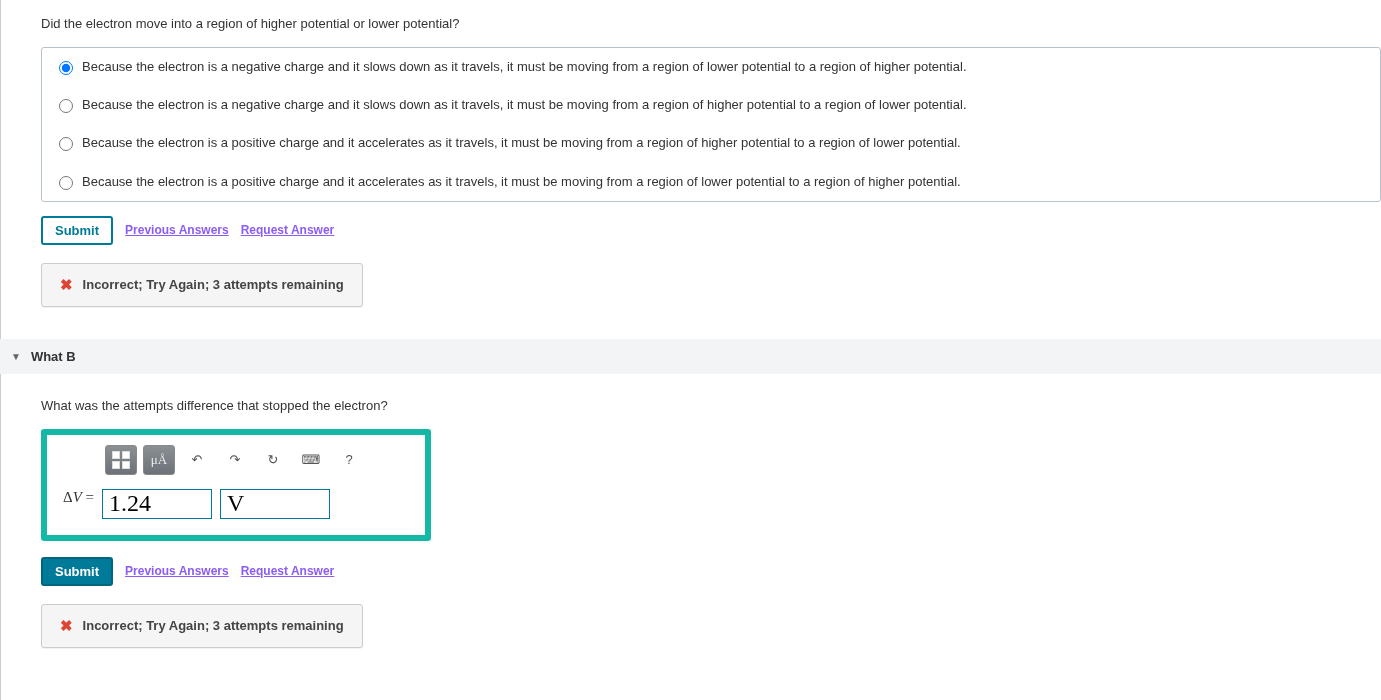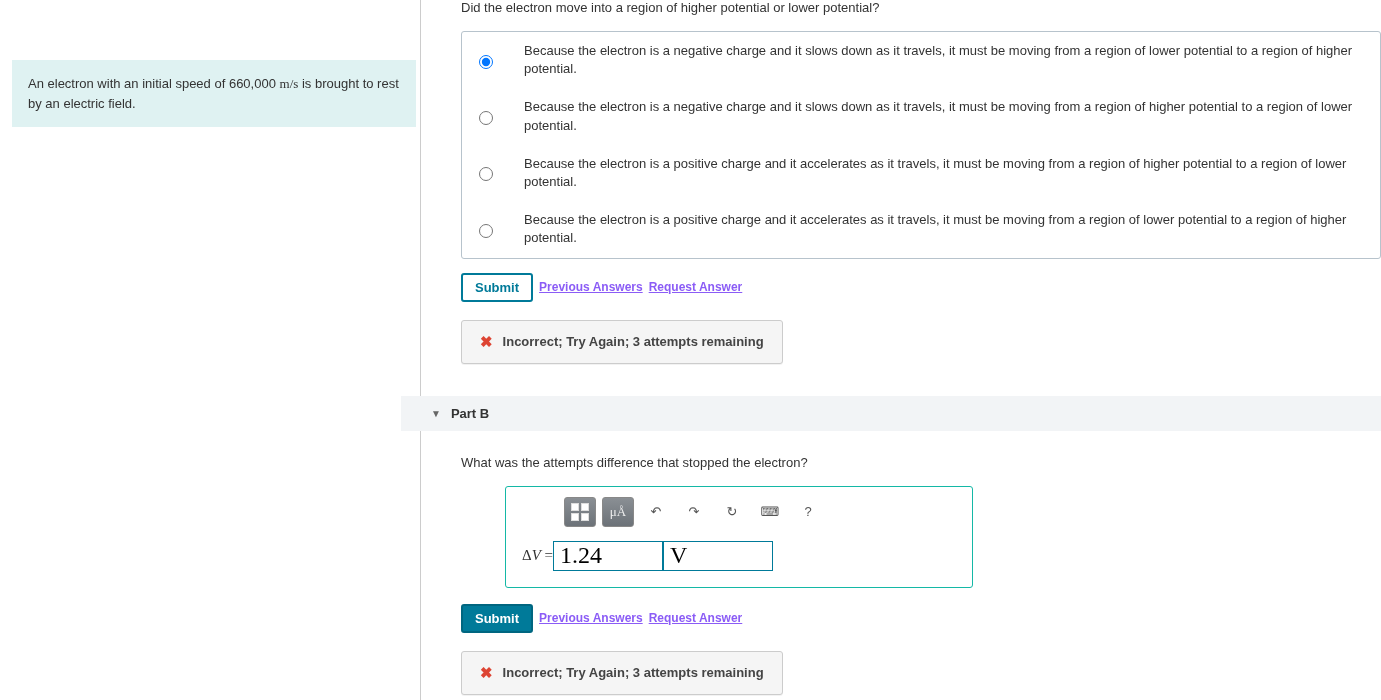--- a/index.html
+++ b/index.html
@@ -17,36 +17,35 @@
     padding: 14px 16px;
     line-height: 1.5;
     color: #333;
   }
   .prompt-box .unit-m { font-family: "Times New Roman", serif; }
   .divider {
     width: 1px;
     background: #ccc;
     margin: 0 10px 0 0;
   }
-  .right-col { flex: 1; padding-top: 0; }
+  .right-col { flex: 1; padding-top: 16px; }
   .question-text { margin: 0 0 16px 0; padding-left: 0; }
   .radio-panel {
     border: 1px solid #b7c3cc;
     border-radius: 3px;
     margin-bottom: 14px;
   }
   .radio-row {
     display: flex;
-    align-items: center;
     padding: 10px 14px 10px 12px;
-    gap: 28px;
+    gap: 6px;
     line-height: 1.4;
   }
   .radio-row input[type=radio] { flex: none; width: 14px; height: 14px; }
-  .action-row { display: flex; align-items: center; gap: 6px; margin-bottom: 18px; }
+  .action-row { display: flex; align-items: center; gap: 12px; margin-bottom: 18px; }
   .btn-submit {
     background: #fff;
     color: #007a99;
     border: 2px solid #007a99;
     border-radius: 3px;
     padding: 5px 12px;
     font-weight: bold;
     font-size: 13px;
     cursor: pointer;
   }
@@ -81,25 +80,24 @@
     padding: 10px 14px 10px 30px;
     display: flex;
     align-items: center;
     gap: 10px;
     font-weight: bold;
     color: #333;
   }
   .caret { font-size: 10px; color: #666; }
   .sub-instruction { font-weight: bold; margin: 10px 0 14px 0; }
   .answer-panel {
-    border: 1px solid #14b8a6;
-    border-radius: 3px;
-    width: 468px;
+    border: 6px solid #14b8a6;
+    border-radius: 3px;
+    width: 390px;
     margin-bottom: 16px;
-    margin-left: 44px;
   }
   .toolbar {
     display: flex;
     align-items: center;
     gap: 6px;
     padding: 10px 12px 6px 58px;
   }
   .tool-btn {
     width: 32px; height: 30px;
     border: 1px solid #888;
@@ -113,43 +111,38 @@
     display:grid;
     grid-template-columns: 8px 8px;
     grid-template-rows: 8px 8px;
     gap:2px;
   }
   .templates-icon span {
     background:#fff; border:1px solid #ddd;
   }
   .mu-a { color:#eee; font-family:"Times New Roman",serif; font-size:13px; }
   .answer-row {
-    display:flex; align-items:center; 
+    display:flex; align-items:flex-start; gap:8px;
     padding: 8px 12px 16px 16px;
   }
   .answer-label { font-family: "Times New Roman", serif; font-size: 15px; }
   .answer-input {
     width: 110px;
     height: 30px;
     border: 1px solid #007a99;
     font-family: Liberation Serif, serif;
     font-size: 24px;
     padding: 2px 6px;
   }
   .content-pad { padding-left: 30px; }
 </style>
 </head>
 <body>
 
 <div class="page">
-  <div class="left-col">
-    <div class="prompt-box">
-      <span>An electron with an initial speed of 660,000 </span><span class="unit-m">m/s</span><span> is brought to rest by an electric field.</span>
-    </div>
-  </div>
 
   <div class="divider"></div>
 
   <div class="right-col">
     <div class="content-pad">
       <p class="question-text">Did the electron move into a region of higher potential or lower potential?</p>
 
       <div class="radio-panel">
         <label class="radio-row">
           <input type="radio" name="pa" checked="" style="">
@@ -176,21 +169,21 @@
       </div>
 
       <div class="feedback-box">
         <span class="x-icon">✖</span>
         <span>Incorrect; Try Again; 3 attempts remaining</span>
       </div>
     </div>
 
     <div class="section-header">
       <span class="caret">▼</span>
-      <span>Part B</span>
+      <span>What B</span>
     </div>
 
     <div class="content-pad">
       <p class="question-text">What was the attempts difference that stopped the electron?</p>
 
       <div class="answer-panel">
         <div class="toolbar">
           <div class="tool-btn">
             <span class="templates-icon">
                 <span></span>

